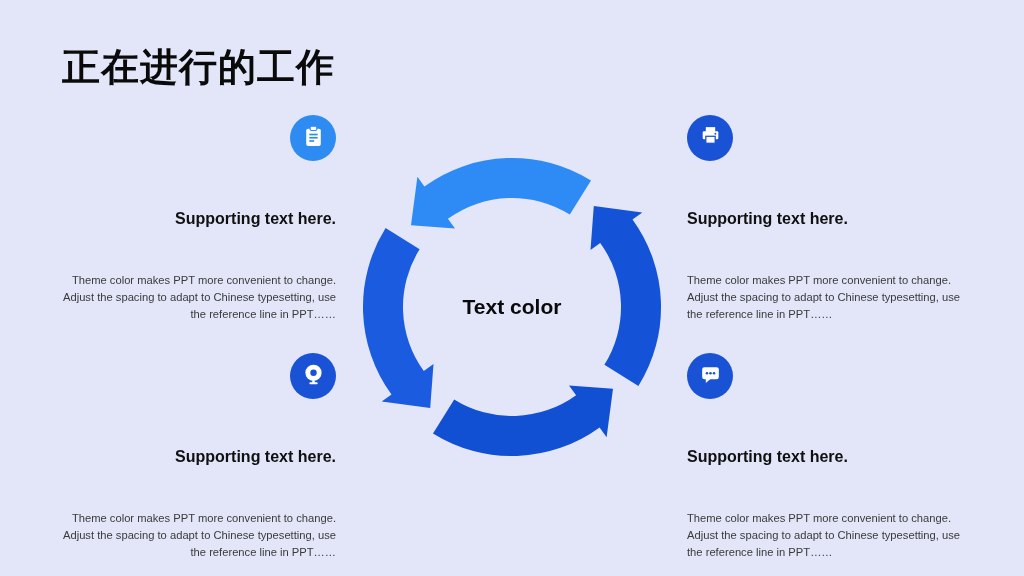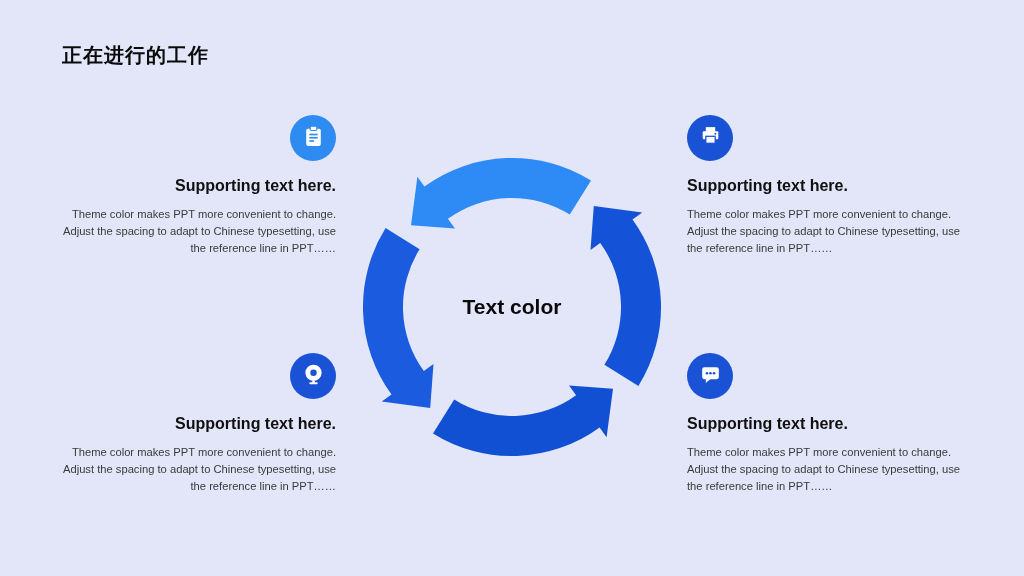--- a/index.html
+++ b/index.html
@@ -4,23 +4,23 @@
 <style>
   * { margin:0; padding:0; box-sizing:border-box; }
   html,body { background:#c9cede; }
   .slide {
     position:relative; width:1024px; height:576px;
     background:#E2E6F8; overflow:hidden;
     font-family:"Liberation Sans", sans-serif;
   }
   .slide-title {
     position:absolute; left:62px; top:42px;
-    font-size:20px; font-weight:bold; color:#0a0a0a; letter-spacing:1px;
+    font-size:38px; font-weight:bold; color:#0a0a0a; letter-spacing:1px;
   }
-  .block { position:absolute; width:282px; display:flex; flex-direction:column; }
+  .block { position:absolute; width:282px; display:flex; flex-direction:column;gap:33px; }
   .block.align-right { align-items:flex-end; text-align:right; }
   .block.align-left  { align-items:flex-start; text-align:left; }
   .block.tl { top:115px; right:688px; }
   .block.tr { top:115px; left:687px; }
   .block.bl { top:353px; right:688px; }
   .block.br { top:353px; left:687px; }
   .badge {
     width:46px; height:46px; border-radius:50%;
     display:flex; align-items:center; justify-content:center;
     flex:0 0 auto;

